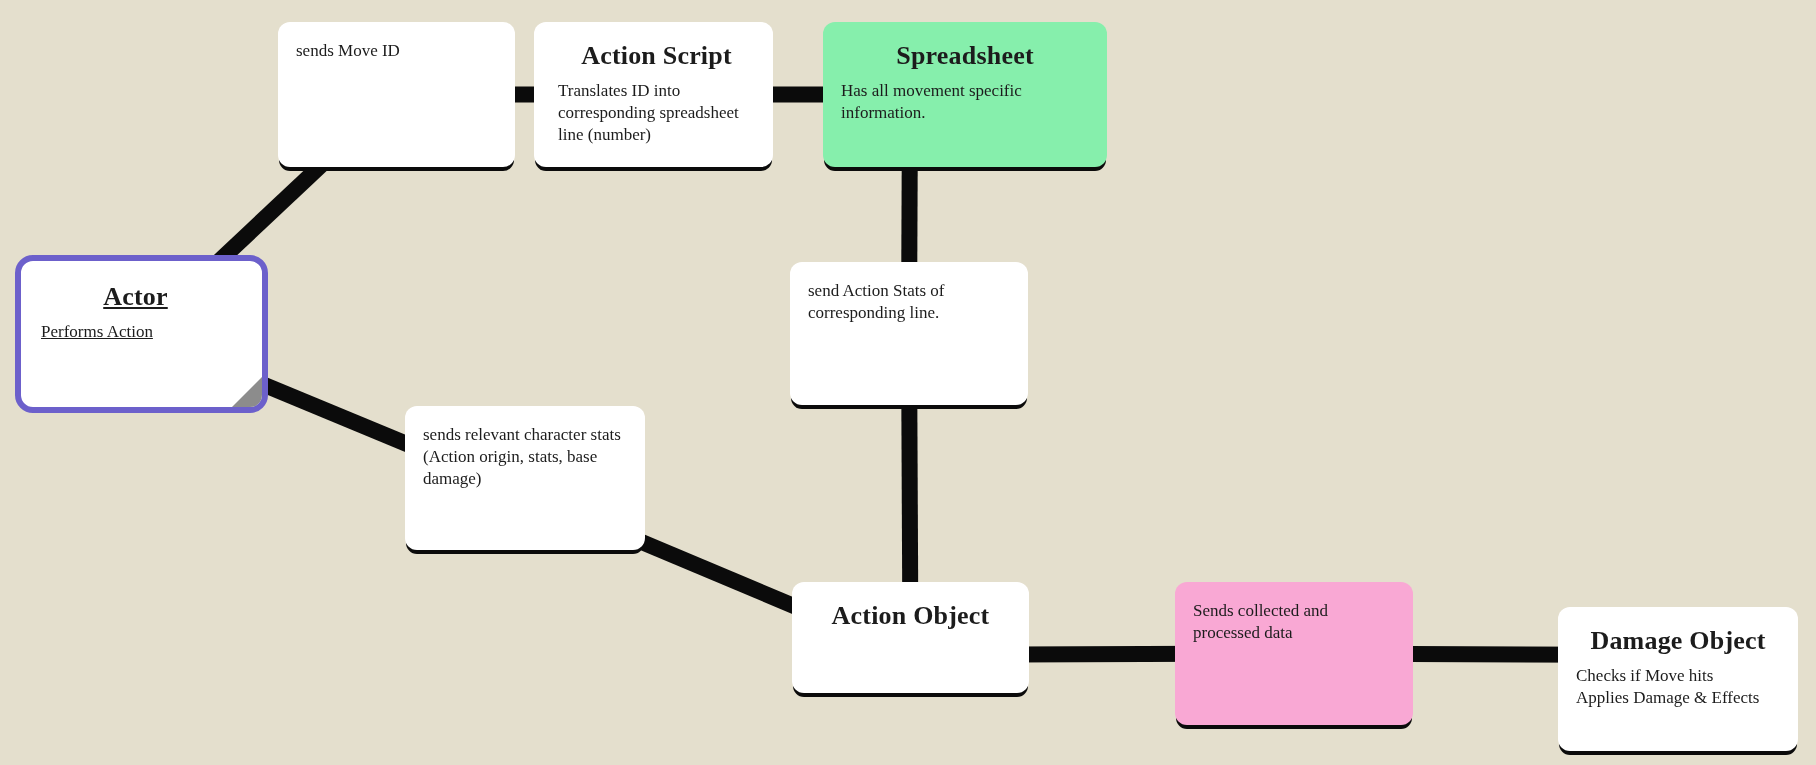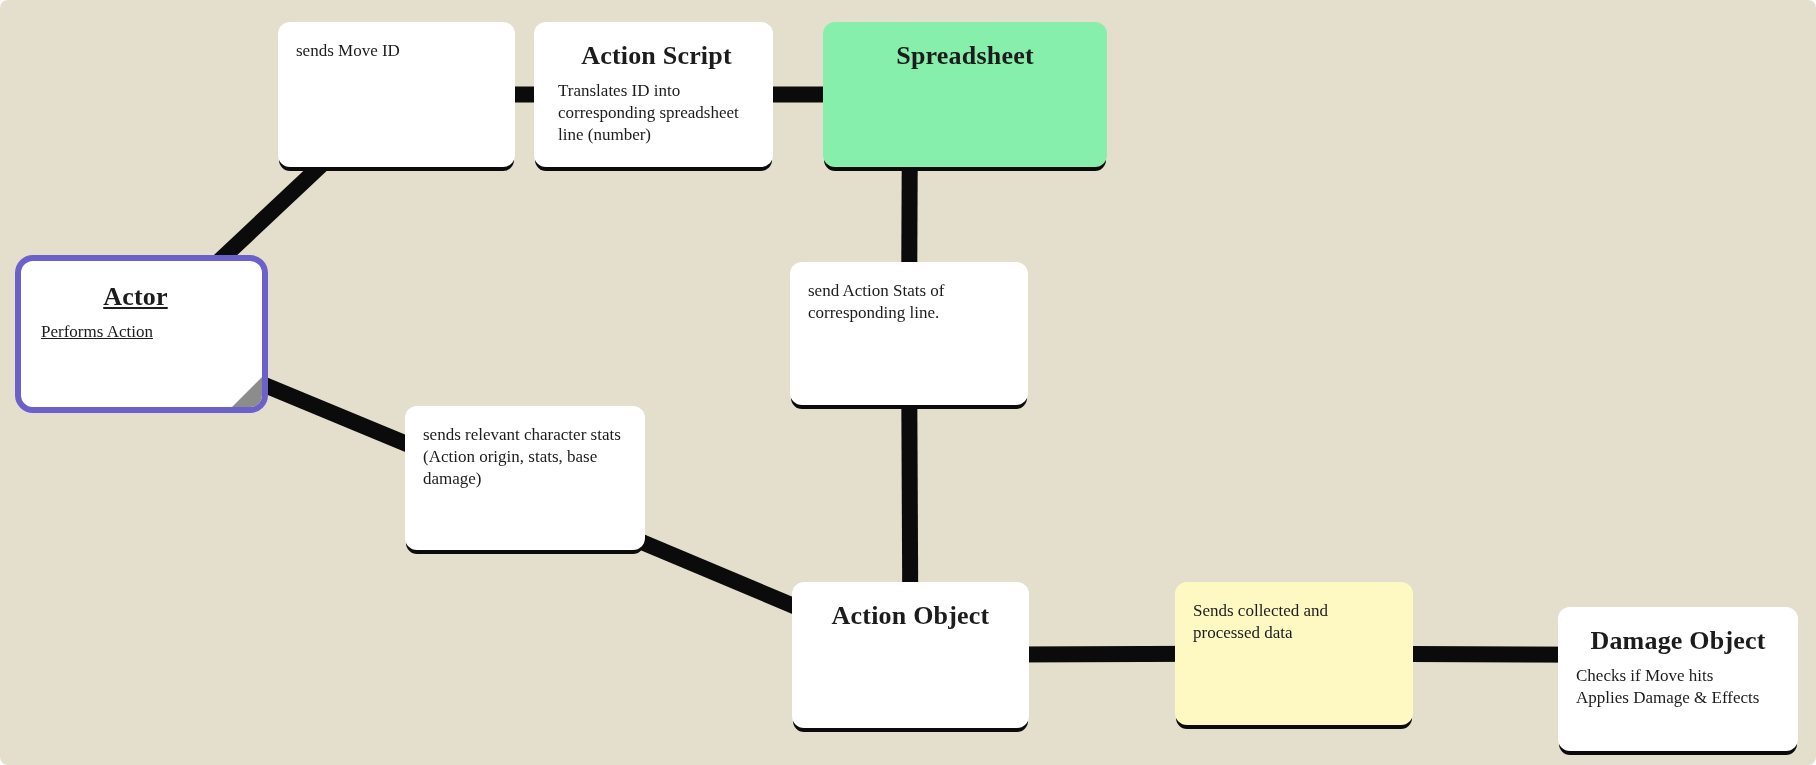--- a/index.html
+++ b/index.html
@@ -49,21 +49,21 @@
     bottom: 0;
     width: 30px;
     height: 30px;
     clip-path: polygon(100% 0, 100% 100%, 0 100%);
     border-bottom-right-radius: 12px;
   }
 </style>
 </head>
 <body>
 
-<div class="canvas" style="background: rgb(228, 223, 205); color: rgb(28, 28, 28); border-radius: 8px;">
+<div class="canvas" style="background: rgb(228, 223, 205); color: rgb(28, 28, 28);">
   <svg class="edge-layer" xmlns="http://www.w3.org/2000/svg">
       <line x1="141.5" y1="334" x2="396.5" y2="94.5" stroke="#0b0b0b" stroke-width="16"></line>
       <line x1="396.5" y1="94.5" x2="653.5" y2="94.5" stroke="#0b0b0b" stroke-width="16"></line>
       <line x1="653.5" y1="94.5" x2="910" y2="94.5" stroke="#0b0b0b" stroke-width="16"></line>
       <line x1="910" y1="94.5" x2="909" y2="333.5" stroke="#0b0b0b" stroke-width="16"></line>
       <line x1="909" y1="333.5" x2="910.5" y2="655" stroke="#0b0b0b" stroke-width="16"></line>
       <line x1="141.5" y1="334" x2="525" y2="493" stroke="#0b0b0b" stroke-width="16"></line>
       <line x1="525" y1="493" x2="910.5" y2="655" stroke="#0b0b0b" stroke-width="16"></line>
       <line x1="910.5" y1="655" x2="1294" y2="653.5" stroke="#0b0b0b" stroke-width="16"></line>
       <line x1="1294" y1="653.5" x2="1678" y2="655" stroke="#0b0b0b" stroke-width="16"></line>
@@ -71,36 +71,37 @@
   <div id="node-layer">
       <div class="node" style="left: 278px; top: 22px; width: 237px; height: 145px; background: rgb(255, 255, 255); box-shadow: rgb(11, 11, 11) 0px 5px 0px -1px;">
         <div class="body">sends Move ID</div>
       </div>
       <div class="node" style="left: 534px; top: 22px; width: 239px; height: 145px; background: rgb(255, 255, 255); box-shadow: rgb(11, 11, 11) 0px 5px 0px -1px; padding-left: 24px;">
         <div class="title">Action Script</div>
         <div class="body">Translates ID into corresponding spreadsheet line (number)</div>
       </div>
       <div class="node" style="left: 791px; top: 22px; width: 284px; height: 145px; background: #86efac; box-shadow: rgb(11, 11, 11) 0px 5px 0px -1px; margin-left: 32px;">
         <div class="title">Spreadsheet</div>
+        <div class="body">Has all movement specific information.</div>
       </div>
       <div class="node selected" style="left: 15px; top: 255px; width: 253px; height: 158px; background: rgb(255, 255, 255); border-color: rgb(108, 96, 203);">
         <div class="title">Actor</div>
         <div class="body">Performs Action</div>
         <div class="resize-handle" style="background: rgb(140, 140, 140);"></div>
       </div>
       <div class="node" style="left: 790px; top: 262px; width: 238px; height: 143px; background: rgb(255, 255, 255); box-shadow: rgb(11, 11, 11) 0px 5px 0px -1px;">
         <div class="body">send Action Stats of corresponding line.</div>
       </div>
       <div class="node" style="left: 405px; top: 406px; width: 240px; height: 144px; background: rgb(255, 255, 255); box-shadow: rgb(11, 11, 11) 0px 5px 0px -1px;">
         <div class="body">sends relevant character stats (Action origin, stats, base damage)</div>
       </div>
-      <div class="node" style="left: 792px; top: 582px; width: 237px; height: 146px; background: rgb(255, 255, 255); box-shadow: rgb(11, 11, 11) 0px 5px 0px -1px;">
+      <div class="node" style="left: 792px; top: 582px; width: 237px; height: 111px; background: rgb(255, 255, 255); box-shadow: rgb(11, 11, 11) 0px 5px 0px -1px;">
         <div class="title">Action Object</div>
       </div>
-      <div class="node" style="left: 1175px; top: 582px; width: 238px; height: 143px; background: #fef9c3; box-shadow: rgb(11, 11, 11) 0px 5px 0px -1px;">
+      <div class="node" style="left: 1175px; top: 582px; width: 238px; height: 143px; background: #f9a8d4; box-shadow: rgb(11, 11, 11) 0px 5px 0px -1px;">
         <div class="body">Sends collected and processed data</div>
       </div>
       <div class="node" style="left: 1558px; top: 583px; width: 240px; height: 144px; background: rgb(255, 255, 255); box-shadow: rgb(11, 11, 11) 0px 5px 0px -1px; margin-top: 24px;">
         <div class="title">Damage Object</div>
         <div class="body">Checks if Move hits
 Applies Damage &amp; Effects</div>
       </div>
     </div>
 </div>
 

